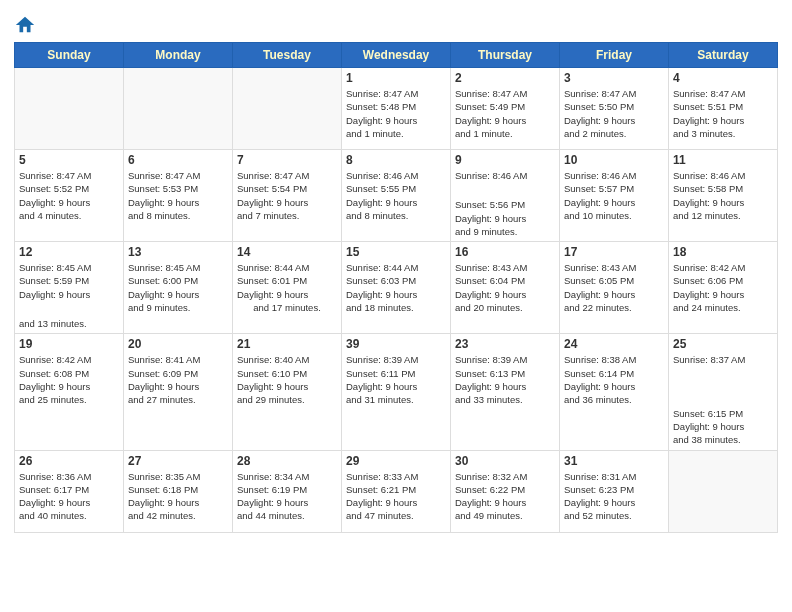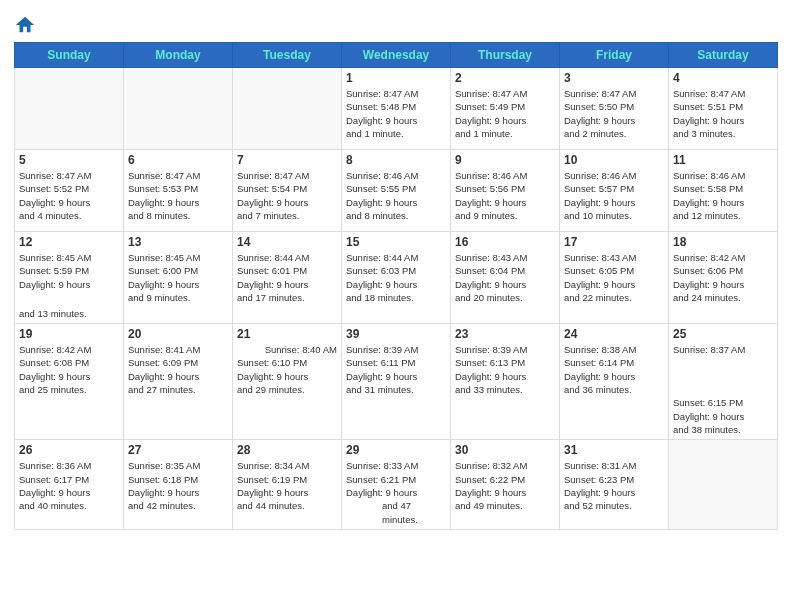--- a/index.html
+++ b/index.html
@@ -59,21 +59,21 @@
       font-size: 13px;
       color: #555;
     }
     .calendar {
       width: 100%;
       border-collapse: collapse;
       border: 1px solid #ccc;
     }
     .calendar th {
       background: #2a6bbf;
-      color: #5eead4;
+      color: #fef9c3;
       font-size: 12px;
       font-weight: bold;
       padding: 5px 4px;
       text-align: center;
       border: 1px solid #2060af;
     }
     .calendar td {
       width: calc(100% / 7);
       vertical-align: top;
       padding: 3px 4px;
@@ -204,21 +204,21 @@
               <span style="display: block;">Sunrise: 8:46 AM</span>
               <span style="display: block;">Sunset: 5:55 PM</span>
               <span style="display: block;">Daylight: 9 hours</span>
               <span style="display: block;">and 8 minutes.</span>
             </div>
           </td>
           <td>
             <span class="day-num">9</span>
             <div class="day-info">
               <span style="display: block;">Sunrise: 8:46 AM</span>
-              <span style="display: block;">Sunset: 5:56 PM</span>
+              <span style="display: block; margin-top: 16px;">Sunset: 5:56 PM</span>
               <span style="display: block;">Daylight: 9 hours</span>
               <span style="display: block;">and 9 minutes.</span>
             </div>
           </td>
           <td>
             <span class="day-num">10</span>
             <div class="day-info">
               <span style="display: block;">Sunrise: 8:46 AM</span>
               <span style="display: block;">Sunset: 5:57 PM</span>
               <span style="display: block;">Daylight: 9 hours</span>
@@ -253,21 +253,21 @@
               <span style="display: block;">Daylight: 9 hours</span>
               <span style="display: block;">and 9 minutes.</span>
             </div>
           </td>
           <td>
             <span class="day-num">14</span>
             <div class="day-info">
               <span style="display: block;">Sunrise: 8:44 AM</span>
               <span style="display: block;">Sunset: 6:01 PM</span>
               <span style="display: block;">Daylight: 9 hours</span>
-              <span style="display: block;">and 17 minutes.</span>
+              <span style="display: block; text-align: center;">and 17 minutes.</span>
             </div>
           </td>
           <td>
             <span class="day-num">15</span>
             <div class="day-info">
               <span style="display: block;">Sunrise: 8:44 AM</span>
               <span style="display: block;">Sunset: 6:03 PM</span>
               <span style="display: block;">Daylight: 9 hours</span>
               <span style="display: block;">and 18 minutes.</span>
             </div>
@@ -315,21 +315,21 @@
             <div class="day-info">
               <span style="display: block;">Sunrise: 8:41 AM</span>
               <span style="display: block;">Sunset: 6:09 PM</span>
               <span style="display: block;">Daylight: 9 hours</span>
               <span style="display: block;">and 27 minutes.</span>
             </div>
           </td>
           <td>
             <span class="day-num">21</span>
             <div class="day-info">
-              <span style="display: block; text-align: right;">Sunrise: 8:40 AM</span>
+              <span style="display: block;">Sunrise: 8:40 AM</span>
               <span style="display: block;">Sunset: 6:10 PM</span>
               <span style="display: block;">Daylight: 9 hours</span>
               <span style="display: block;">and 29 minutes.</span>
             </div>
           </td>
           <td>
             <span class="day-num">39</span>
             <div class="day-info">
               <span style="display: block;">Sunrise: 8:39 AM</span>
               <span style="display: block;">Sunset: 6:11 PM</span>
@@ -392,21 +392,21 @@
               <span style="display: block;">Daylight: 9 hours</span>
               <span style="display: block;">and 44 minutes.</span>
             </div>
           </td>
           <td>
             <span class="day-num">29</span>
             <div class="day-info">
               <span style="display: block;">Sunrise: 8:33 AM</span>
               <span style="display: block;">Sunset: 6:21 PM</span>
               <span style="display: block;">Daylight: 9 hours</span>
-              <span style="display: block; margin-left: 36px;">and 47 minutes.</span>
+              <span style="display: block;">and 47 minutes.</span>
             </div>
           </td>
           <td>
             <span class="day-num">30</span>
             <div class="day-info">
               <span style="display: block;">Sunrise: 8:32 AM</span>
               <span style="display: block;">Sunset: 6:22 PM</span>
               <span style="display: block;">Daylight: 9 hours</span>
               <span style="display: block;">and 49 minutes.</span>
             </div>

